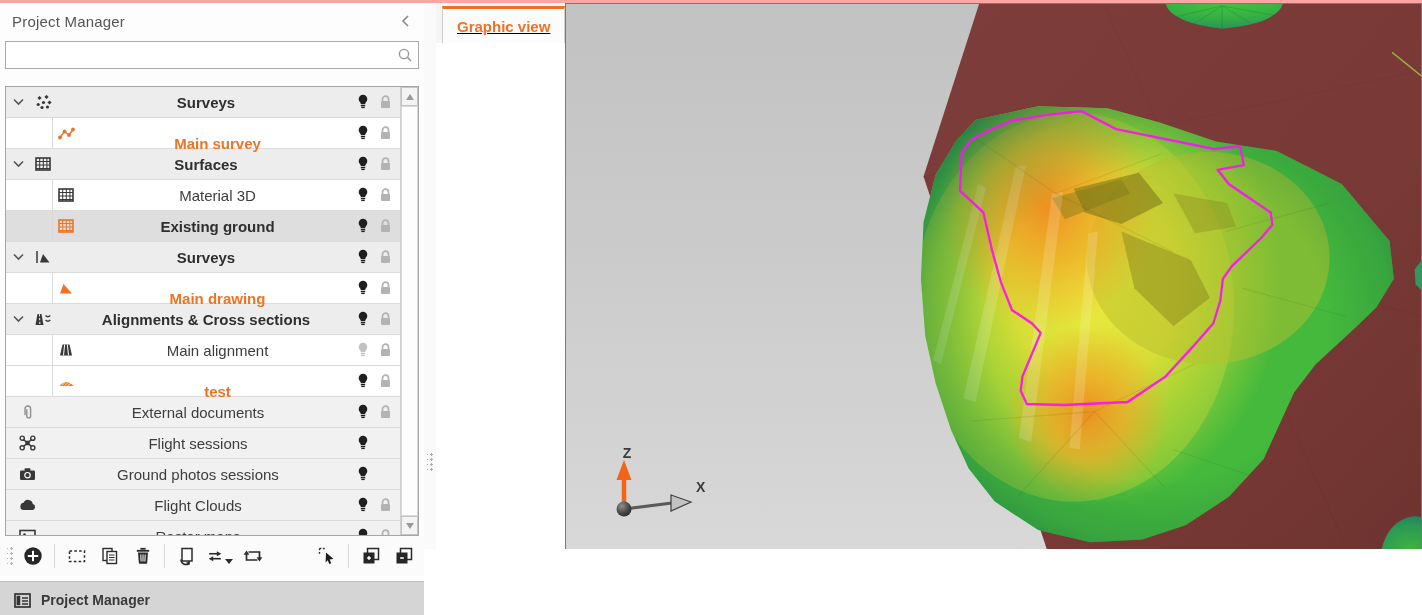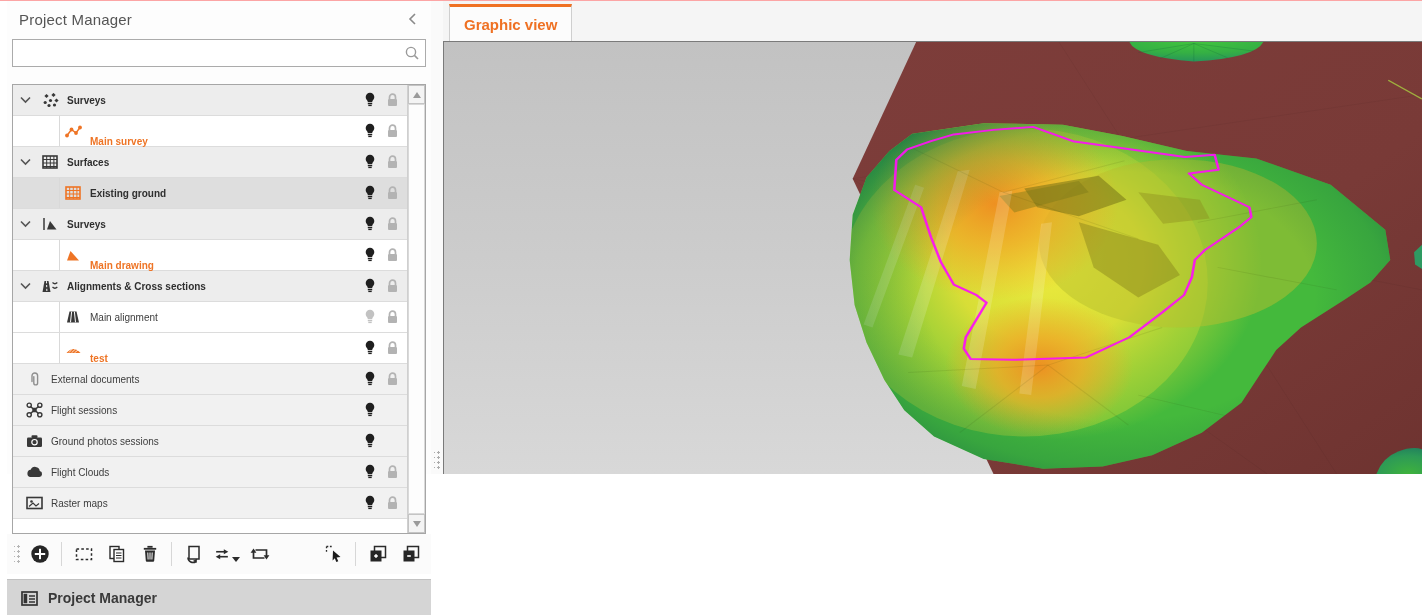--- a/index.html
+++ b/index.html
@@ -1,18 +1,18 @@
 <!DOCTYPE html>
 <html><head>
 <meta charset="utf-8">
 <style>
   * { box-sizing: border-box; margin: 0; padding: 0; }
   html,body { width:1422px; height:615px; overflow:hidden;
     font-family:"Liberation Sans","DejaVu Sans",sans-serif; background:#fff; }
-  .app { display:flex; width:1422px; height:474px; border-top:1px solid #fca5a5;padding-left:7px; }
+  .app { display:flex; width:1422px; height:549px; border-top:3px solid #fca5a5; }
 
   
   .left-panel { width:424px; height:100%; background:#fdfdfd; position:relative; flex:none; }
   .panel-header { height:36px; display:flex; align-items:center; padding:0 12px; }
   .panel-title { font-size:15px; color:#555; letter-spacing:.2px; }
   .panel-collapse { margin-left:auto; cursor:pointer; display:flex; align-items:center; }
 
   .search-wrap { padding:2px 5px 0 5px; height:32px; }
   .search-box { position:relative; height:28px; }
   .search-input { width:100%; height:28px; border:1px solid #ababab; background:#fff;
@@ -24,21 +24,21 @@
   .tree-rows { position:absolute; inset:0 18px 0 0; overflow:hidden; }
   .row { height:31px; display:flex; align-items:center; border-bottom:1px solid #dcdcdc;
      background:#fff; padding-right:4px; cursor:default; }
   .row.group { background:#ededed; }
   .row.category { background:#f1f1f1; }
   .row.selected { background:#dedede; }
   .chev { width:24px; display:flex; justify-content:center; flex:none; }
   .gutter { width:47px; align-self:stretch; border-right:1px solid #d9d9d9; flex:none; }
   .cat-pad { width:8px; flex:none; }
   .ricon { width:26px; display:flex; justify-content:center; flex:none; margin-right:4px; }
-  .rlabel { font-size:10px; color:#3d3d3d; white-space:nowrap; overflow:hidden; flex:1; }
+  .rlabel { font-size:15px; color:#3d3d3d; white-space:nowrap; overflow:hidden; flex:1;text-align:center; }
   .row.group .rlabel, .row.selected .rlabel { font-weight:bold; color:#2f2f2f; }
   .rlabel.accent { color:#ee7425; font-weight:bold;margin-top:20px; }
   .bulb, .lock { width:22px; display:flex; justify-content:center; flex:none; cursor:pointer; }
   .lock.none { visibility:hidden; }
 
   .vscroll { position:absolute; top:0; right:0; bottom:0; width:18px;
      background:#f6f6f6; border-left:1px solid #cfcfcf; }
   .sbtn { position:absolute; left:0; width:17px; height:19px; background:#f4f4f4;
      border:1px solid #c4c4c4; display:flex; align-items:center; justify-content:center; cursor:pointer; }
   .sbtn.up { top:0; } .sbtn.down { bottom:0; }
@@ -66,21 +66,21 @@
      border-top:1px solid #c2c2c2; display:flex; align-items:center; padding:0 14px; cursor:pointer; }
   .bottom-bar .blabel { font-size:14px; font-weight:bold; color:#3a3a3a; margin-left:10px; }
 
   
   .splitter { width:12px; flex:none; background:#fafafa; position:relative; cursor:col-resize; }
   .split-handle { position:absolute; left:3px; top:448px; width:6px; height:22px;
      background-image:radial-gradient(#ababab 1px, transparent 1.2px);
      background-size:5px 5px; background-position:2px 1px; }
 
   
-  .main-area { flex:1; display:flex; flex-direction:column; min-width:0; }
+  .main-area { flex:1; display:flex; min-width:0;text-decoration:underline; }
   .tab-bar { height:40px; background:#f5f5f5; display:flex; align-items:flex-end; padding-left:6px; }
   .tab { height:37px; min-width:112px; background:#fcfcfc; border:1px solid #cfcfcf; border-bottom:none;
      border-top:3px solid #ef7123; display:flex; align-items:center; justify-content:center;
      padding:0 14px; cursor:pointer; }
   .tab-label { color:#ef7123; font-weight:bold; font-size:15px; }
 
   .viewport { flex:1; position:relative; border-top:1px solid #7a7a7a; border-left:1px solid #7a7a7a;
      background:linear-gradient(180deg,#c2c2c2 0%,#cbcbcb 45%,#d8d8d8 100%); overflow:hidden; cursor:crosshair; }
   .scene { position:absolute; inset:0; width:100%; height:100%; }
   .gizmo { position:absolute; left:20px; top:440px; width:130px; height:125px; pointer-events:none; }
@@ -197,20 +197,43 @@
               </svg>
             </span>
           <span class="lock">
             <svg width="13" height="15" viewBox="0 0 13 15">
                 <path d="M3.5 6V4.2a3 3 0 0 1 6 0V6" fill="none" stroke="#b3b3b3" stroke-width="1.7"></path>
                 <rect x="2" y="6" width="9" height="7" rx="1" fill="#b3b3b3"></rect>
               </svg>
             </span>
         </div>
 
+        <div class="row">
+          <span class="gutter"></span>
+          <span class="ricon">
+            <svg width="16" height="14" viewBox="0 0 16 14">
+                <rect x="1" y="1" width="14" height="12" fill="none" stroke="#383838" stroke-width="1.6"></rect>
+                <path d="M1 4.5h14M1 8h14M1 11.5h14M4.7 1v12M8.3 1v12M11.9 1v12" stroke="#383838" stroke-width="1"></path>
+              </svg>
+            </span>
+          <span class="rlabel">Material 3D</span>
+          <span class="bulb">
+            <svg width="12" height="16" viewBox="0 0 12 16" fill="#1f1f1f">
+                <path d="M6 0.8a4.3 4.3 0 0 1 4.3 4.3c0 1.9-1.1 2.7-1.7 3.7-.3.5-.4 1-.4 1.4H3.8c0-.4-.1-.9-.4-1.4C2.8 7.8 1.7 7 1.7 5.1A4.3 4.3 0 0 1 6 .8z"></path>
+                <rect x="3.8" y="11" width="4.4" height="1.3"></rect>
+                <rect x="4.3" y="12.8" width="3.4" height="1.3"></rect>
+              </svg>
+            </span>
+          <span class="lock">
+            <svg width="13" height="15" viewBox="0 0 13 15">
+                <path d="M3.5 6V4.2a3 3 0 0 1 6 0V6" fill="none" stroke="#b3b3b3" stroke-width="1.7"></path>
+                <rect x="2" y="6" width="9" height="7" rx="1" fill="#b3b3b3"></rect>
+              </svg>
+            </span>
+        </div>
 
         <div class="row selected">
           <span class="gutter"></span>
           <span class="ricon">
             <svg width="16" height="14" viewBox="0 0 16 14">
                 <rect x="1" y="1" width="14" height="12" fill="none" stroke="#ee7425" stroke-width="1.6"></rect>
                 <path d="M1 4.5h14M1 8h14M1 11.5h14M4.7 1v12M8.3 1v12M11.9 1v12" stroke="#ee7425" stroke-width="1"></path>
               </svg>
             </span>
           <span class="rlabel">Existing ground</span>

